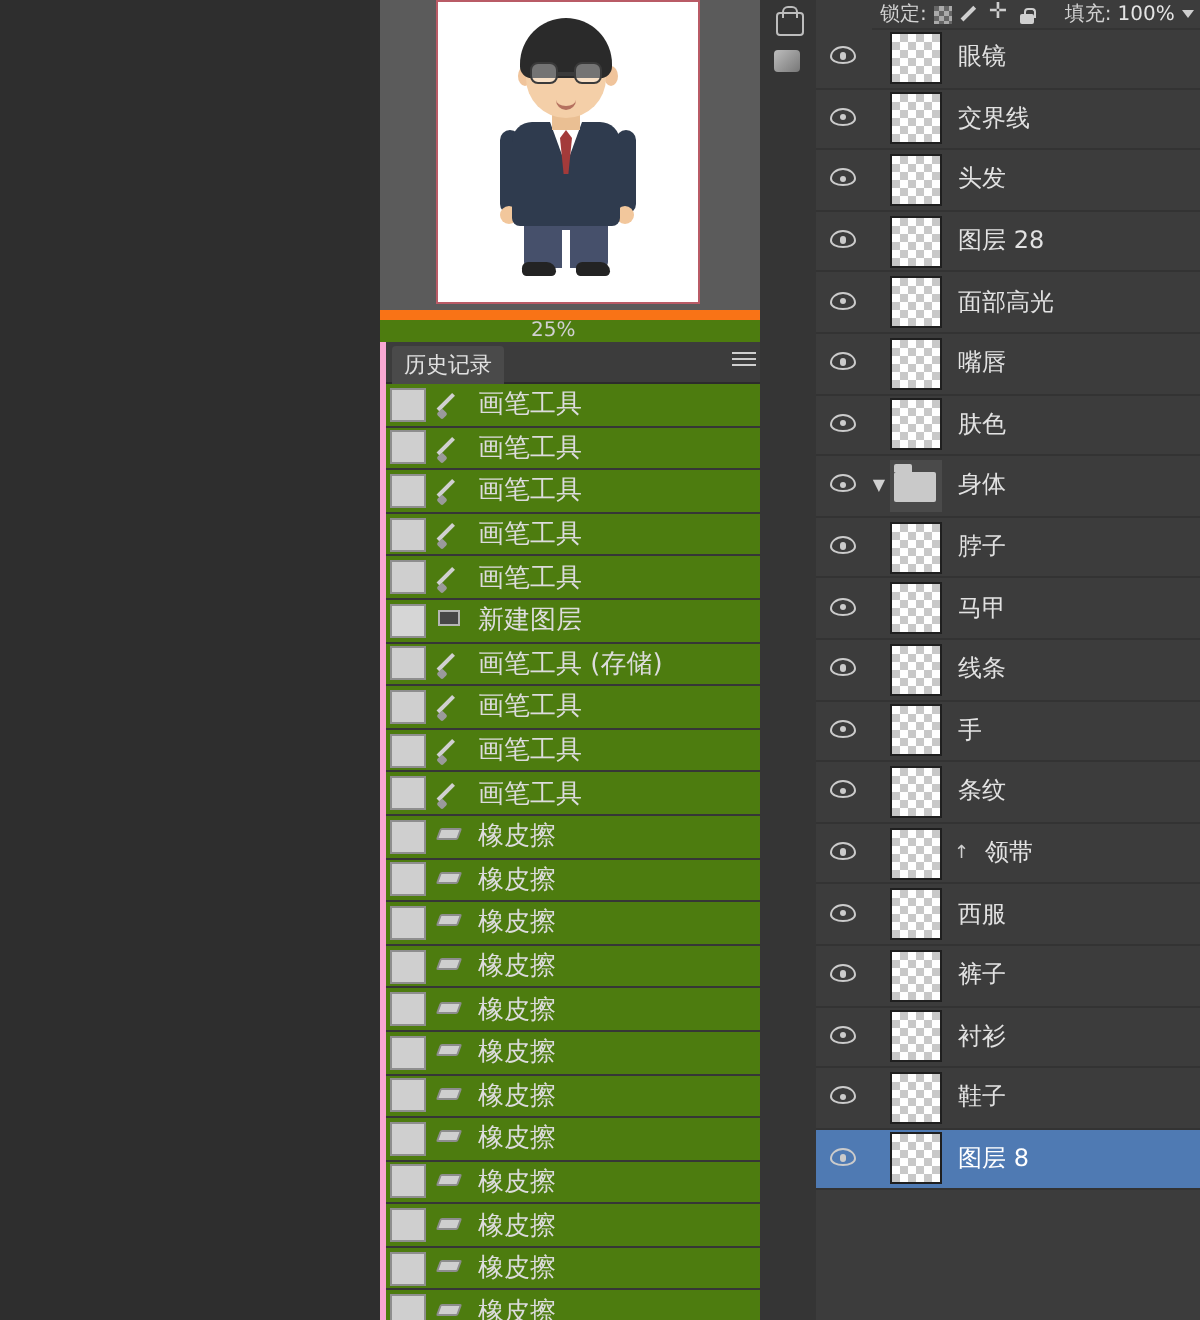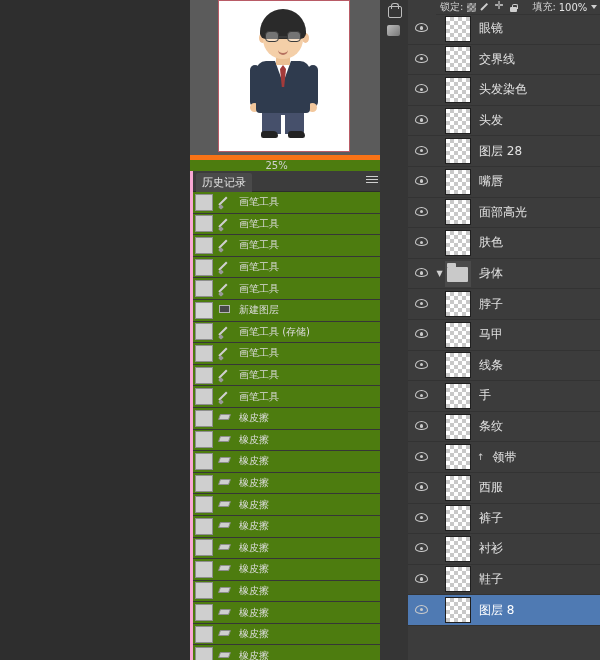--- a/index.html
+++ b/index.html
@@ -284,21 +284,21 @@
   .hrow .hicon {
     width: 16px;
     text-align: center;
     margin-right: 6px;
     flex: none;
     color: #cdcdcd;
     font-size: 11px;
     line-height: 1;
   }
   .hrow .hlabel {
-    font-size: 10px;
+    font-size: 13px;
     color: #dcdcdc;
     white-space: nowrap;
   }
   .hrow .snap.folderish {
     background: #d6d6d6;
   }
 
   
   .glyph-brush {
     position: relative;
@@ -801,53 +801,47 @@
           <div class="lname">眼镜</div>
         </div>
 
         <div class="lrow">
           <div class="eye"><span class="eye-glyph"></span></div>
           <div class="disclose"></div>
           <div class="thumb"></div>
           <div class="lname">交界线</div>
         </div>
 
-        <div class="lrow">
-          <div class="eye"><span class="eye-glyph"></span></div>
-          <div class="disclose"></div>
-          <div class="thumb"></div>
-          <div class="lname">头发染色</div>
-        </div>
 
         <div class="lrow">
           <div class="eye"><span class="eye-glyph"></span></div>
           <div class="disclose"></div>
           <div class="thumb"></div>
           <div class="lname">头发</div>
         </div>
 
         <div class="lrow">
           <div class="eye"><span class="eye-glyph"></span></div>
           <div class="disclose"></div>
           <div class="thumb"></div>
           <div class="lname">图层 28</div>
         </div>
 
         <div class="lrow">
           <div class="eye"><span class="eye-glyph"></span></div>
           <div class="disclose"></div>
           <div class="thumb"></div>
+          <div class="lname">面部高光</div>
+        </div>
+
+        <div class="lrow">
+          <div class="eye"><span class="eye-glyph"></span></div>
+          <div class="disclose"></div>
+          <div class="thumb"></div>
           <div class="lname">嘴唇</div>
-        </div>
-
-        <div class="lrow">
-          <div class="eye"><span class="eye-glyph"></span></div>
-          <div class="disclose"></div>
-          <div class="thumb"></div>
-          <div class="lname">面部高光</div>
         </div>
 
 
         <div class="lrow">
           <div class="eye"><span class="eye-glyph"></span></div>
           <div class="disclose"></div>
           <div class="thumb"></div>
           <div class="lname">肤色</div>
         </div>
 

